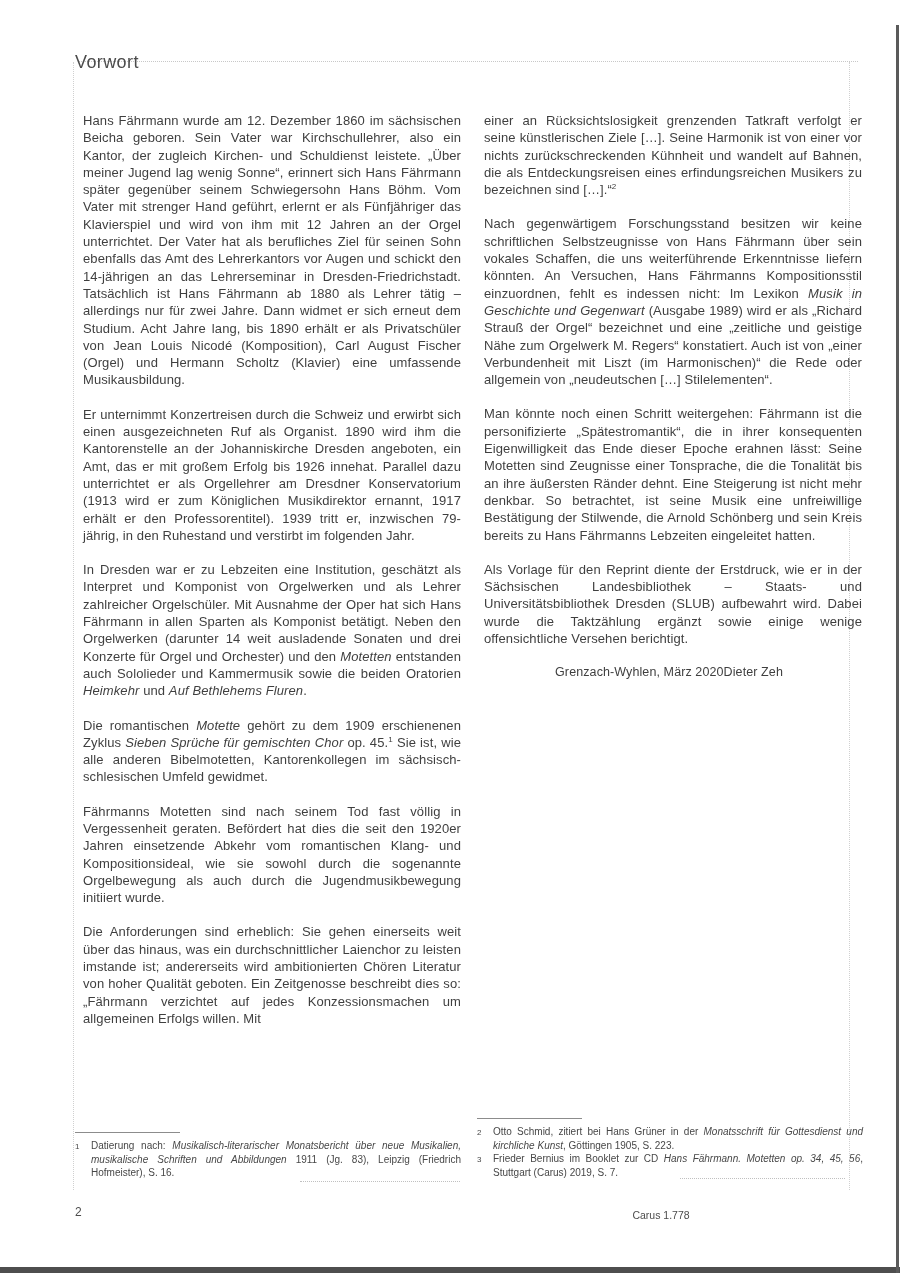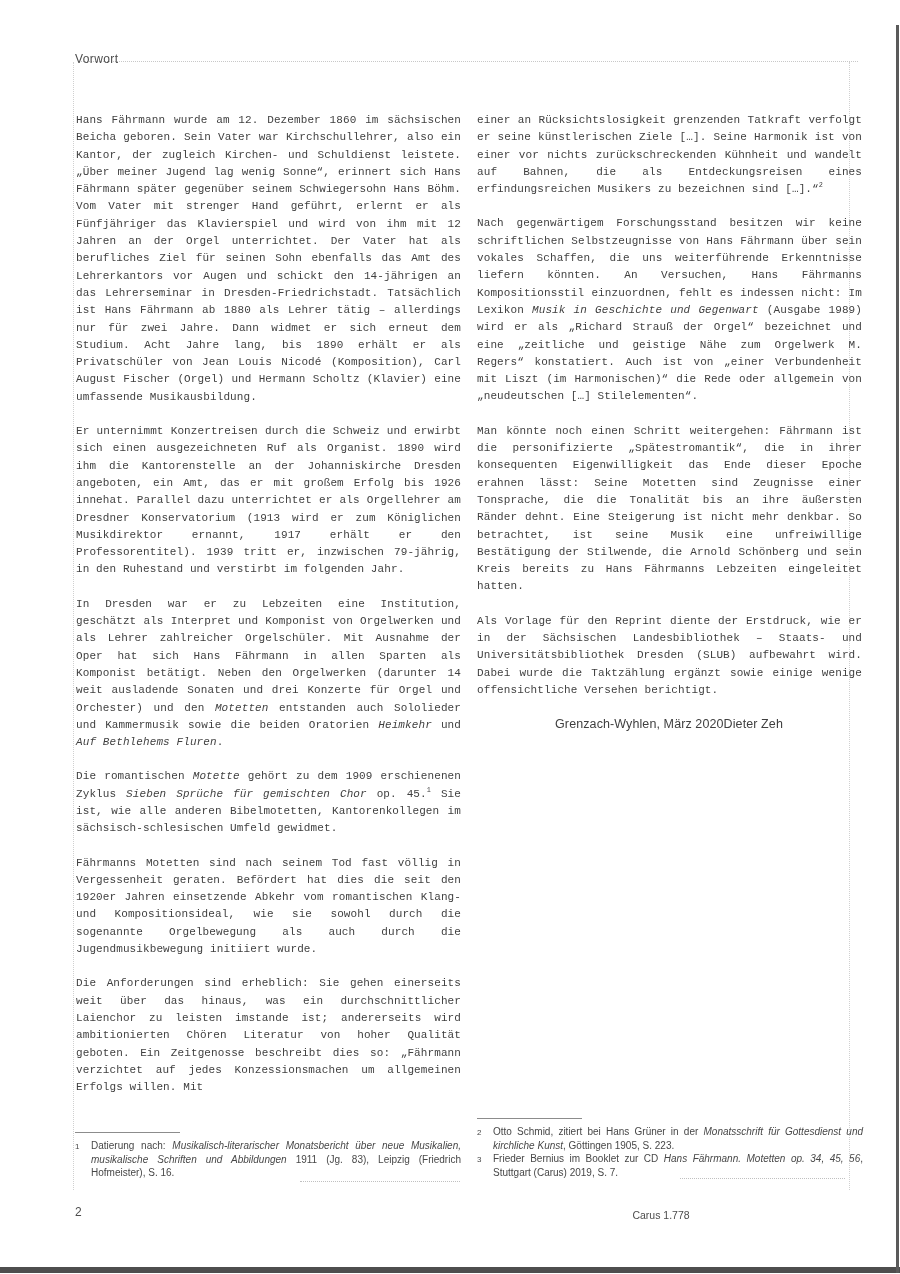--- a/index.html
+++ b/index.html
@@ -2,31 +2,31 @@
 <html lang="de"><head>
 <meta charset="utf-8">
 <style>
   html,body { margin:0; padding:0; background:#ffffff; }
   .page {
     position:relative; width:900px; height:1274px; background:#ffffff;
     font-family:"Liberation Sans", sans-serif; color:#3f3f3f; overflow:hidden;
   }
   .title {
     position:absolute; left:75px; top:52px; margin:0;
-    font-size:12px; font-weight:400; letter-spacing:0.4px; color:#4c4c4c; z-index:2;
+    font-size:18px; font-weight:400; letter-spacing:0.4px; color:#4c4c4c; z-index:2;
   }
   .columns {
     position:absolute; left:75px; top:112px; width:787px;
     display:flex; gap:15px; z-index:2;
   }
   .col { width:386px; }
   .para {
-    margin:0 0 17px 1px; font-size:11px; line-height:17.3px;
+    margin:0 0 17px 8px; font-size:13px; line-height:17.3px;
     text-align:justify; letter-spacing:0.1px;
-    hyphens:auto;font-family:Liberation Mono, monospace; -webkit-hyphens:auto;
+    hyphens:auto; -webkit-hyphens:auto;
   }
   .para em { font-style:italic; }
   .para sup, .fn-text sup { font-size:0.62em; line-height:0; vertical-align:super; }
   .signoff {
     display:flex; justify-content:center;
     font-size:12.5px; line-height:17.3px; letter-spacing:0.1px;
   }
   .fn-block {
     position:absolute; width:386px; z-index:2;
     font-size:10px; line-height:13.6px; color:#474747;

